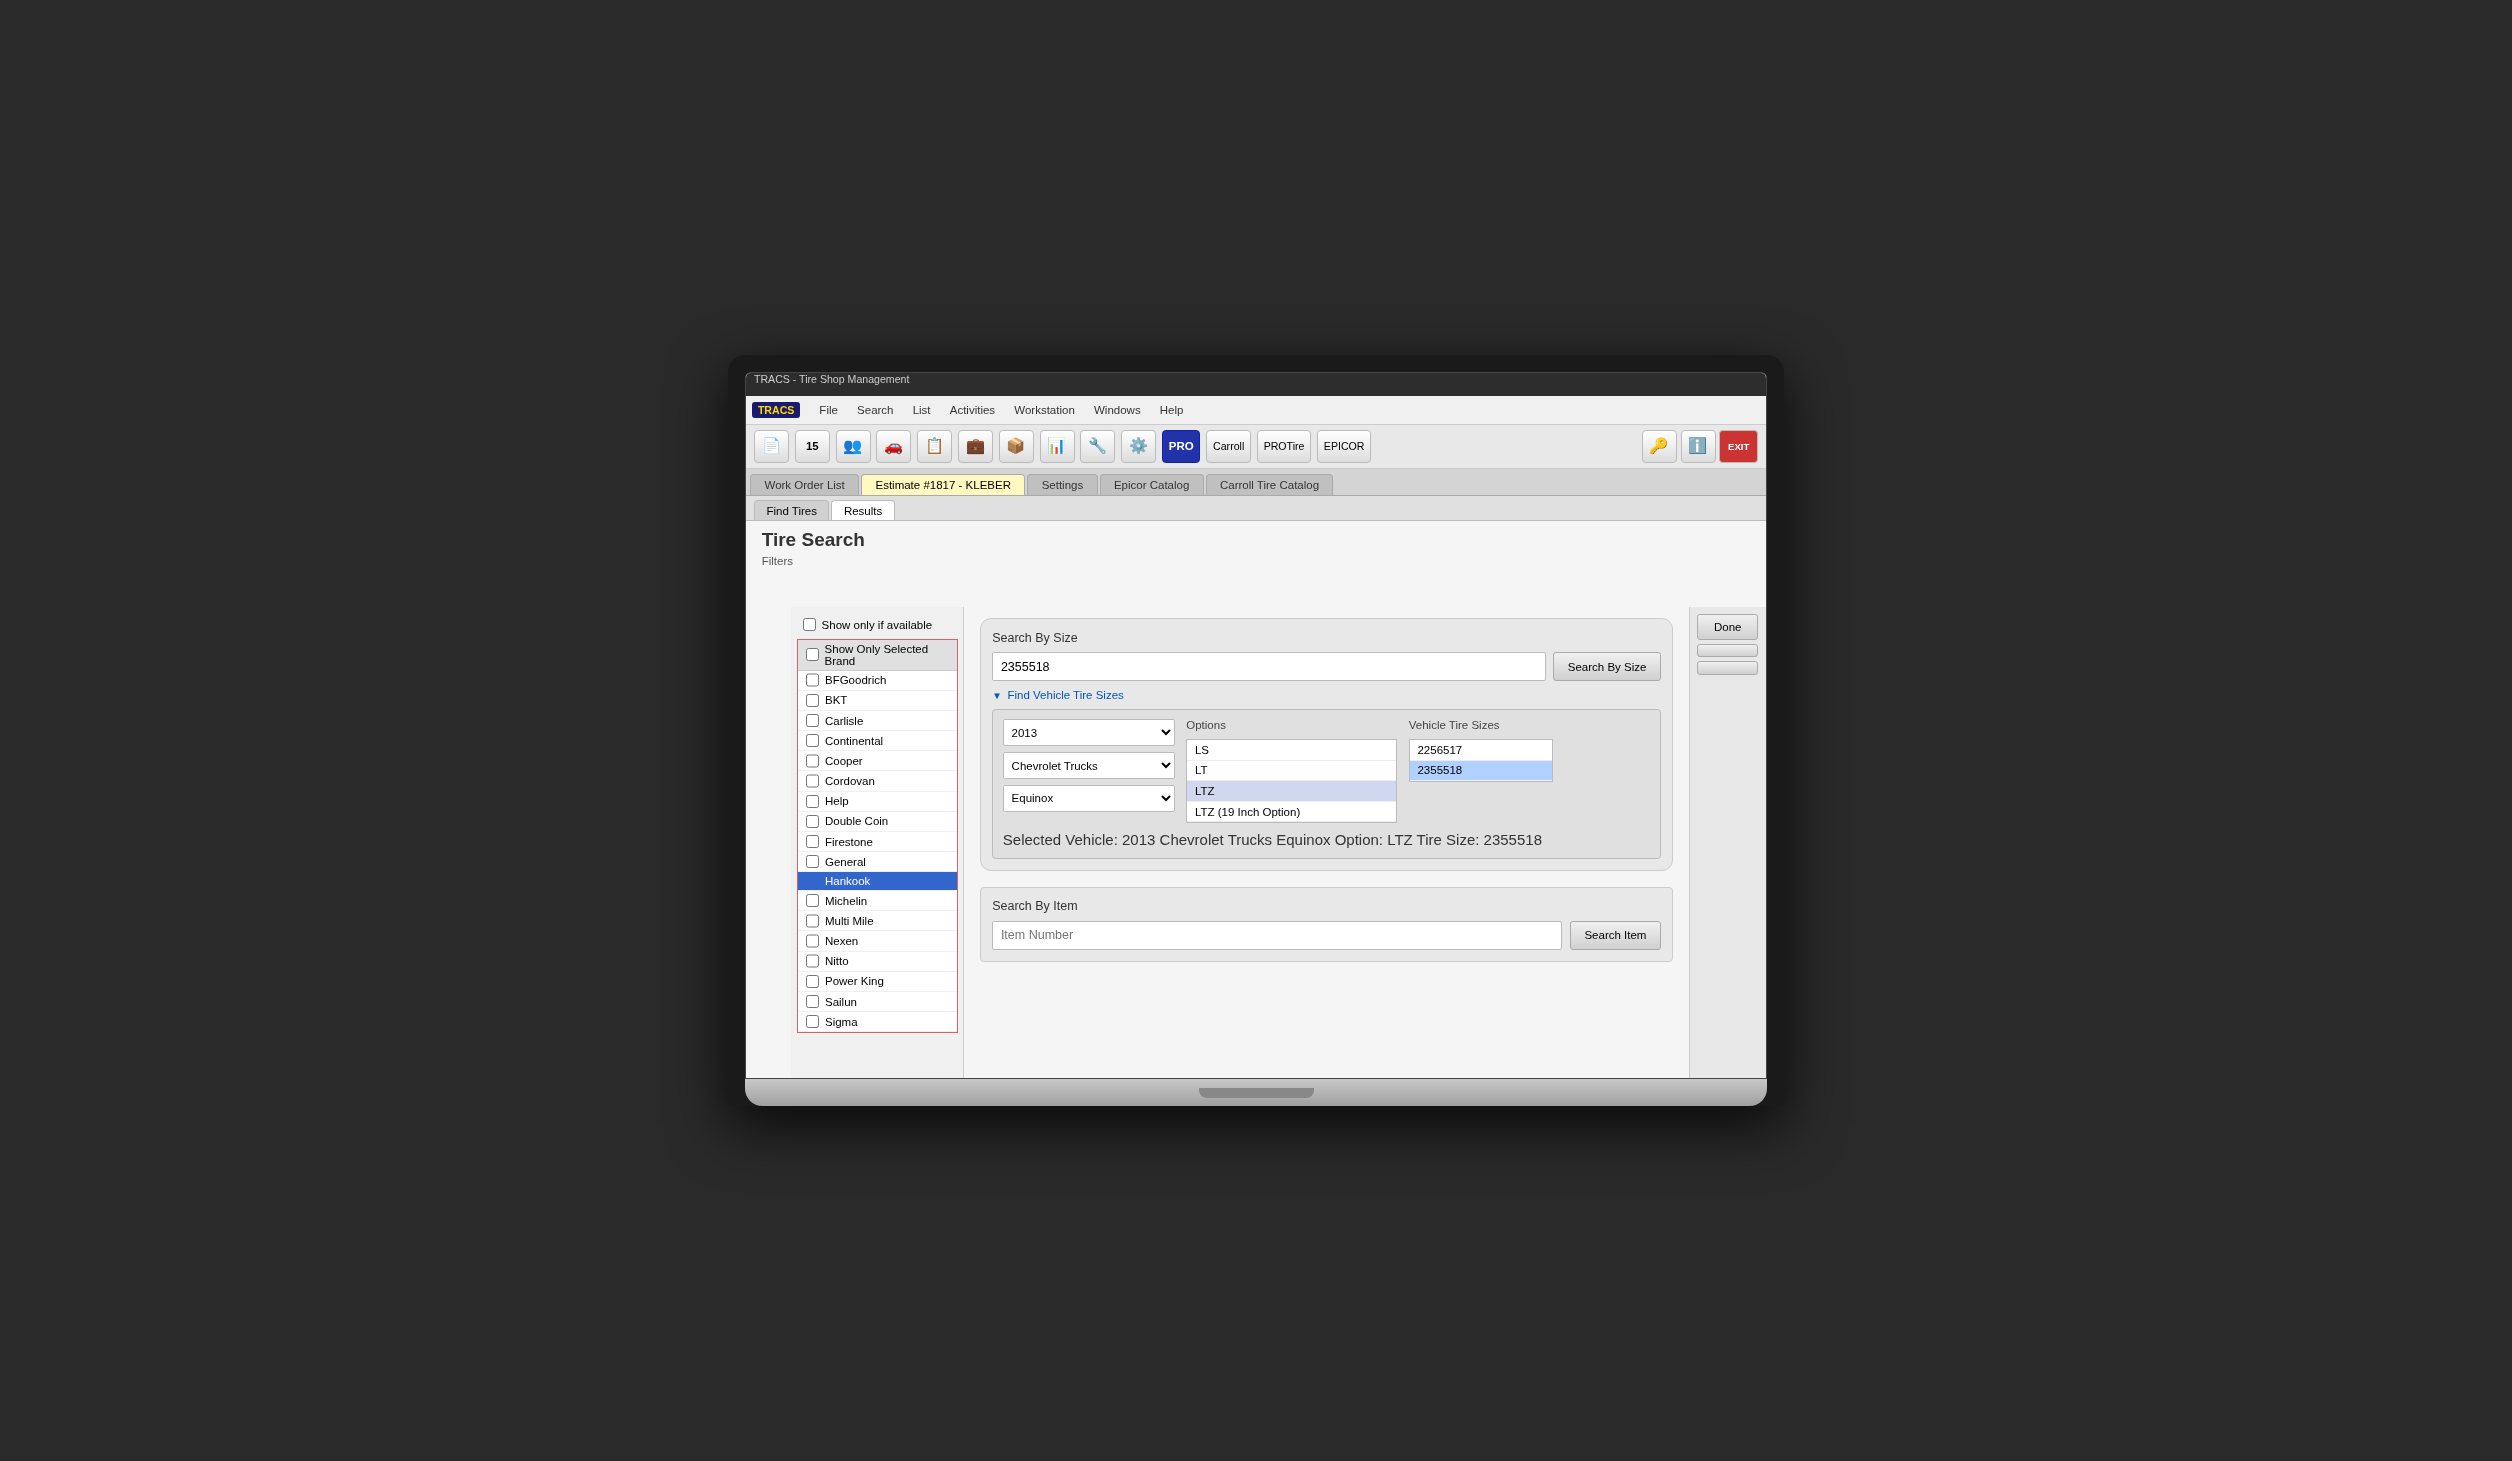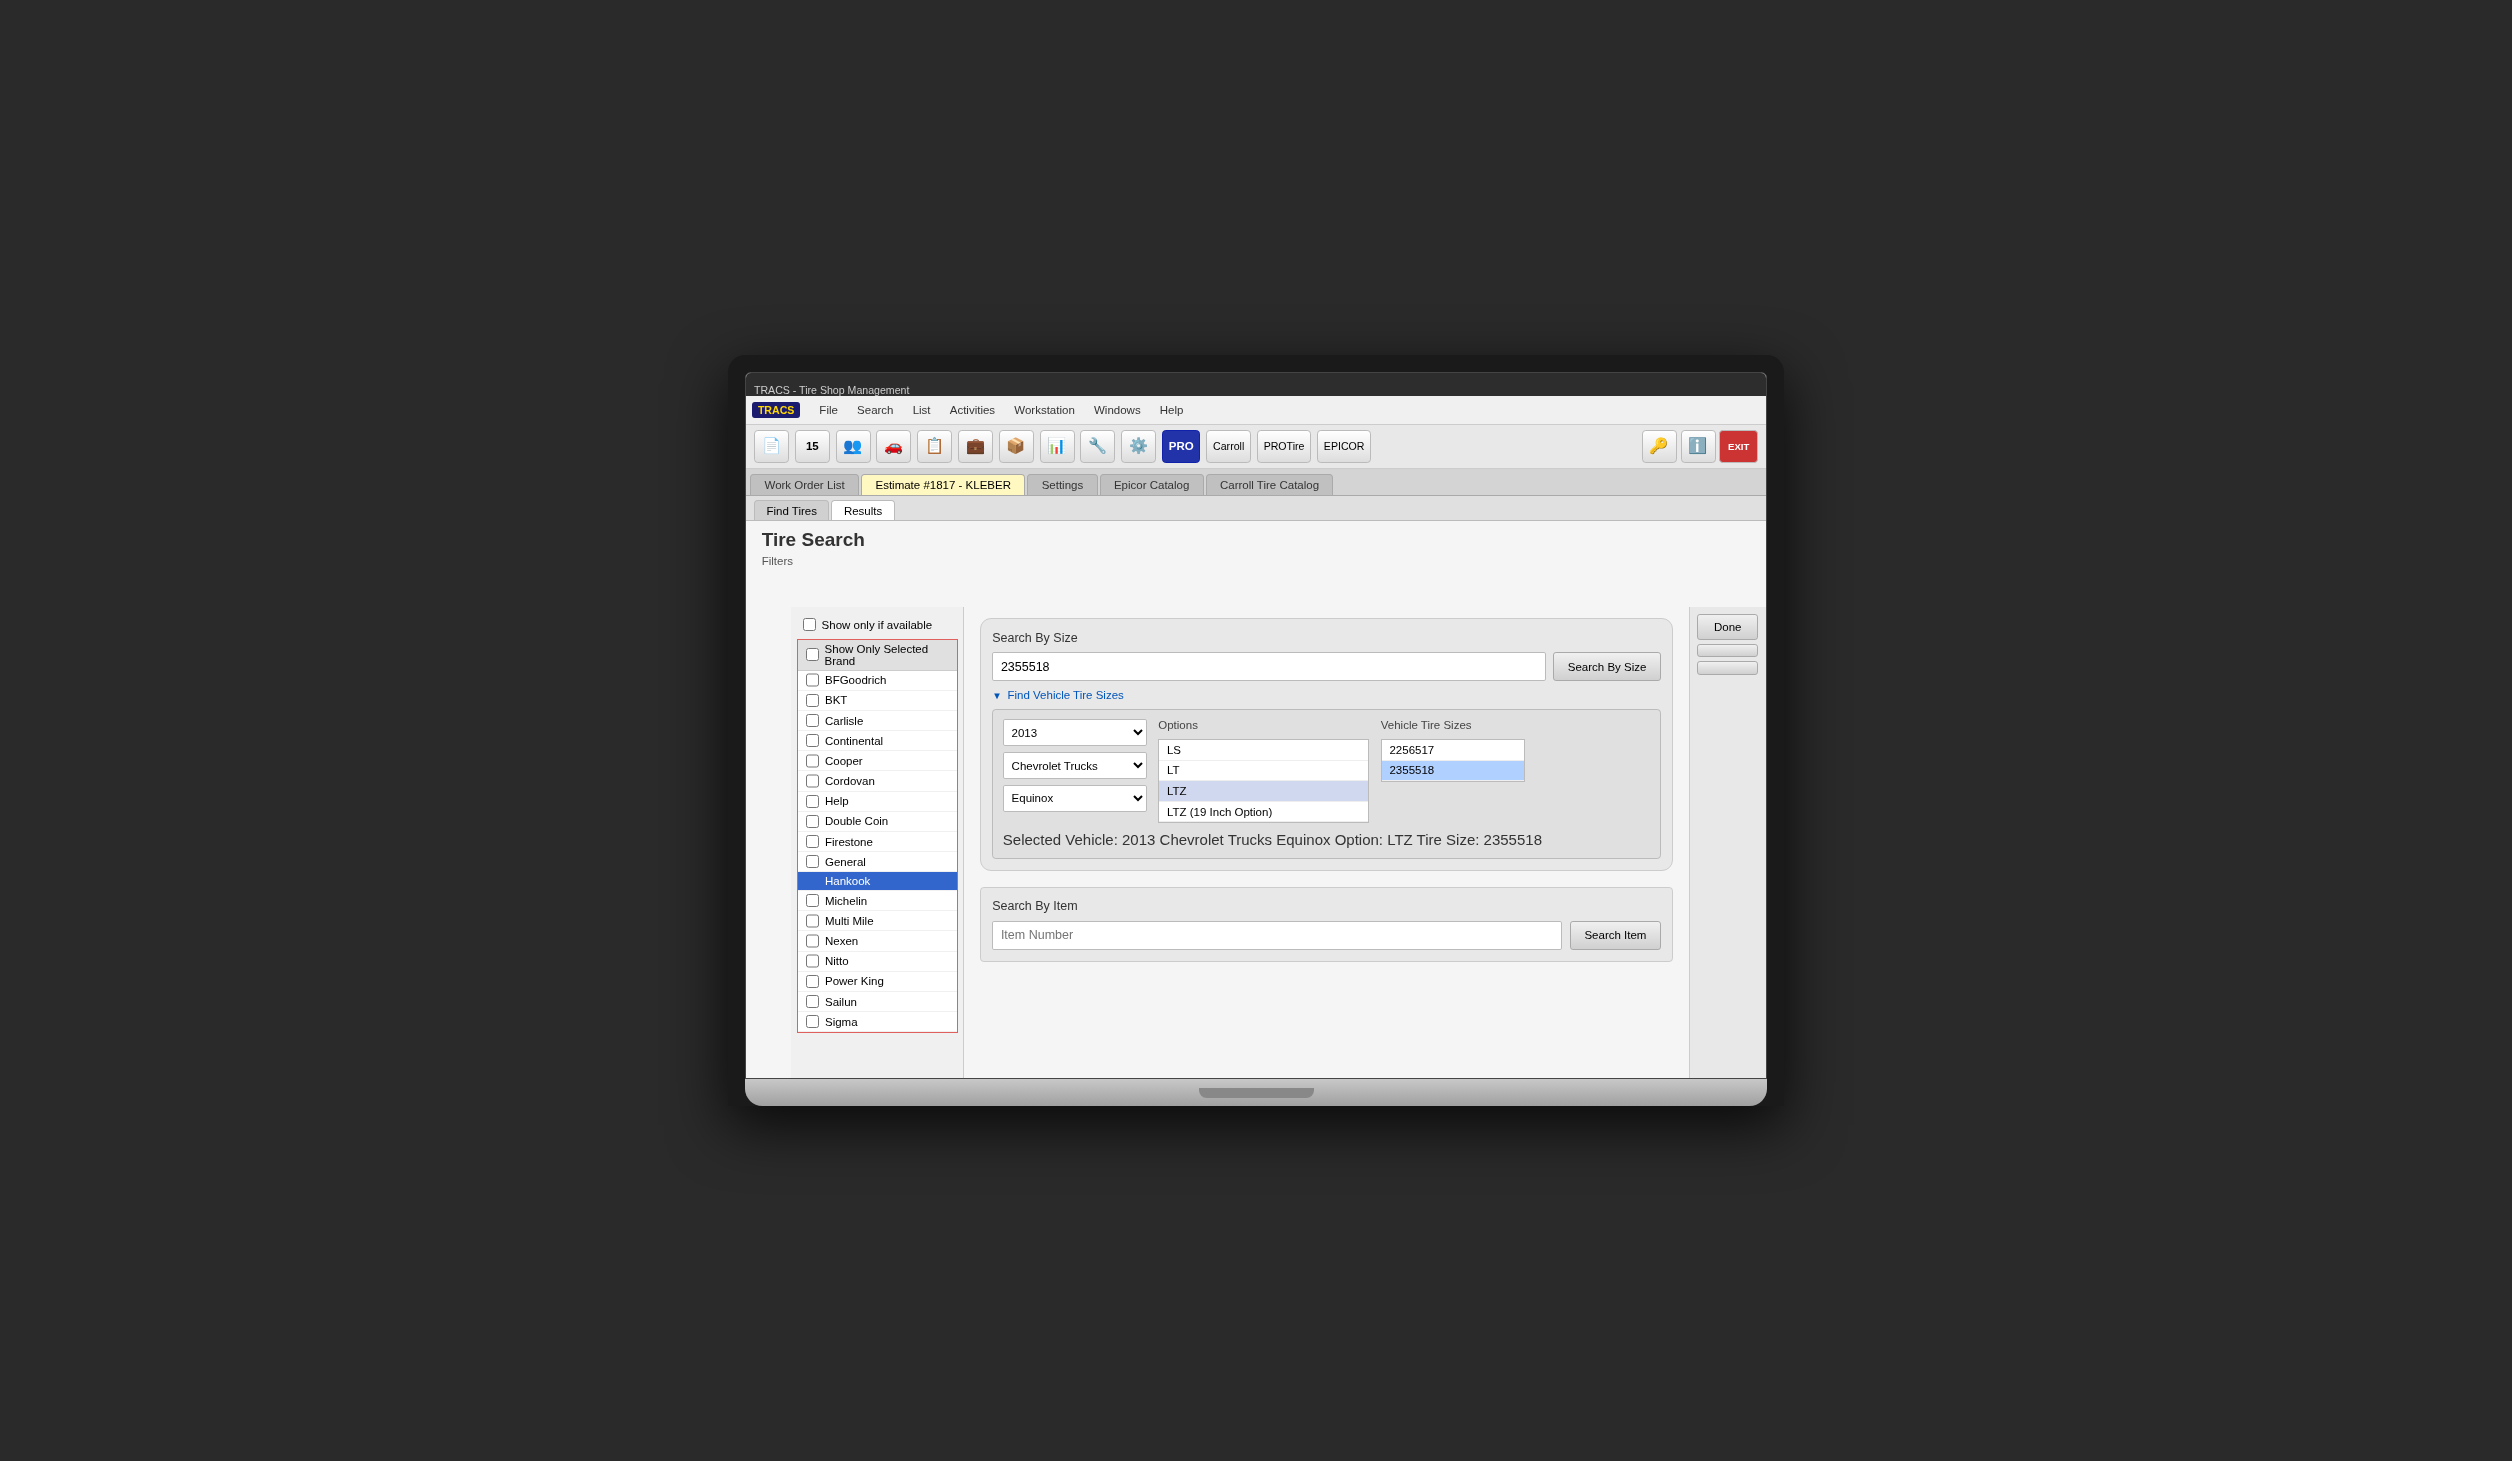--- a/index.html
+++ b/index.html
@@ -43,21 +43,21 @@
       background: #888;
       border-radius: 0 0 7.7px 7.7px;
     }
 
     
     .titlebar {
       background: #2d2d2d;
       color: #ccc;
       height: 23px;
       display: flex;
-      align-items: flex-end;
+      align-items: flex-start;
       padding: 0 7.7px;
       font-size: 10.6px;
     }
 
     .menubar {
       background: #f0f0f0;
       border-bottom: 1px solid #ccc;
       display: flex;
       align-items: center;
       height: 29px;
@@ -319,21 +319,21 @@
     }
 
     .col-header {
       font-size: 11.5px;
       font-weight: 500;
       color: #444;
       margin-bottom: 1.9px;
     }
 
     .vehicle-select {
-      width: 144px;
+      width: 172px;
       height: 27px;
       border: 1px solid #bbb;
       background: #fff;
       font-size: 11.5px;
       padding: 0 3.8px;
       border-radius: 1.9px;
       cursor: pointer;
     }
 
     .options-list {

